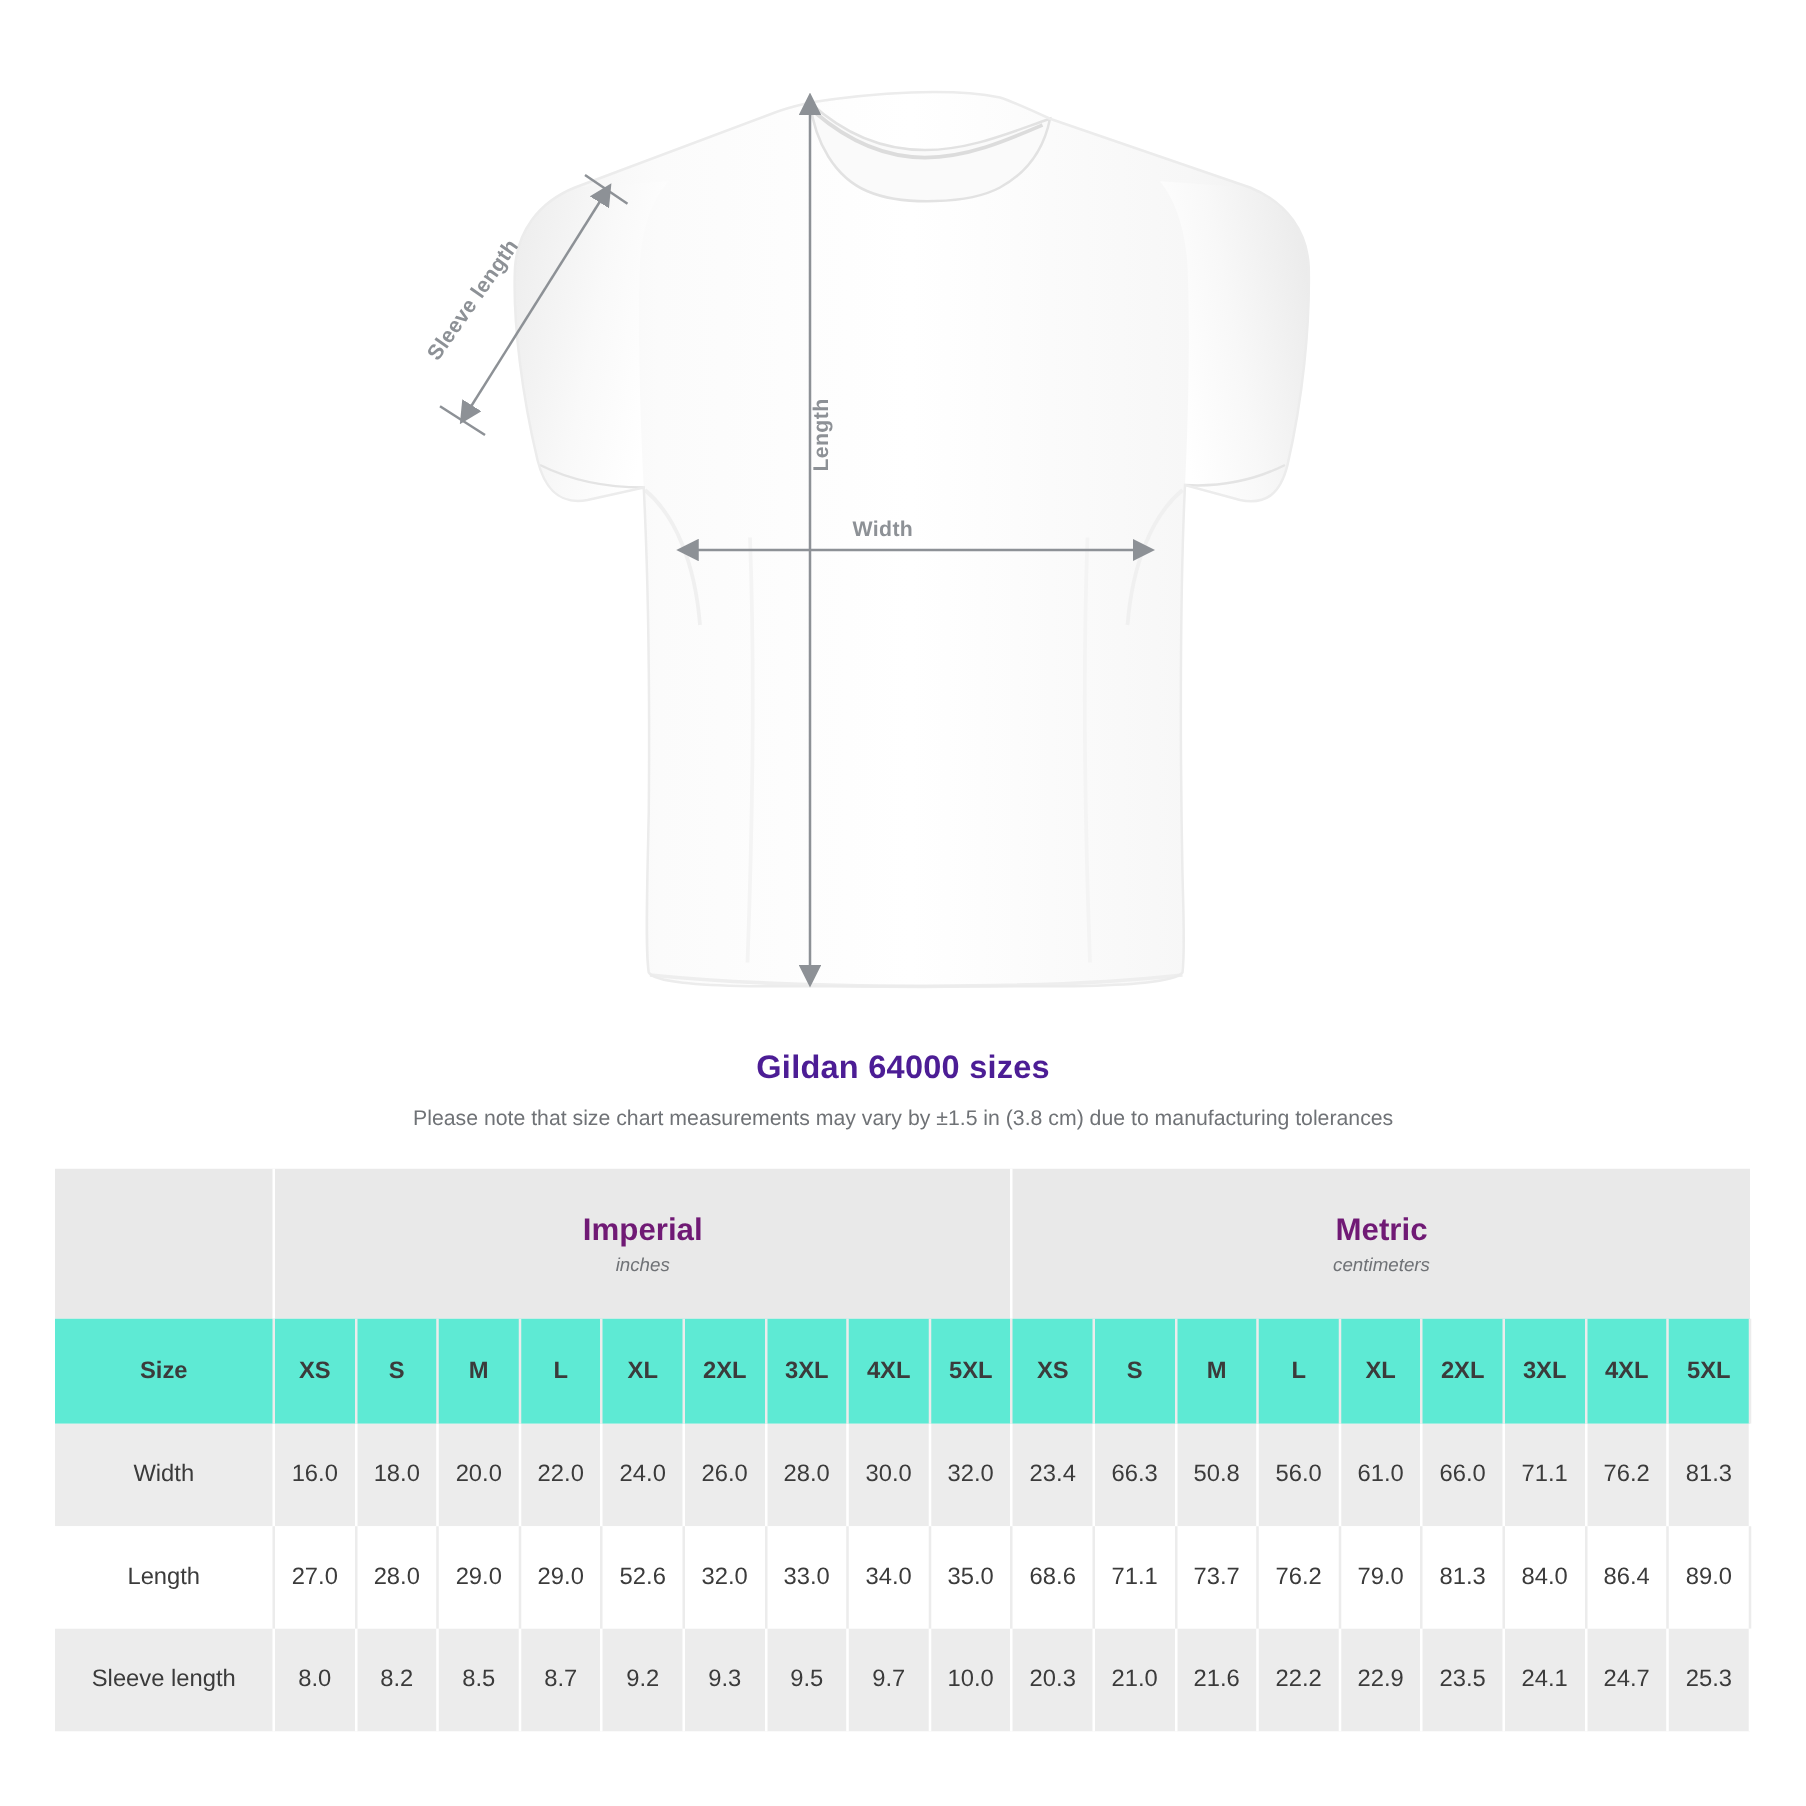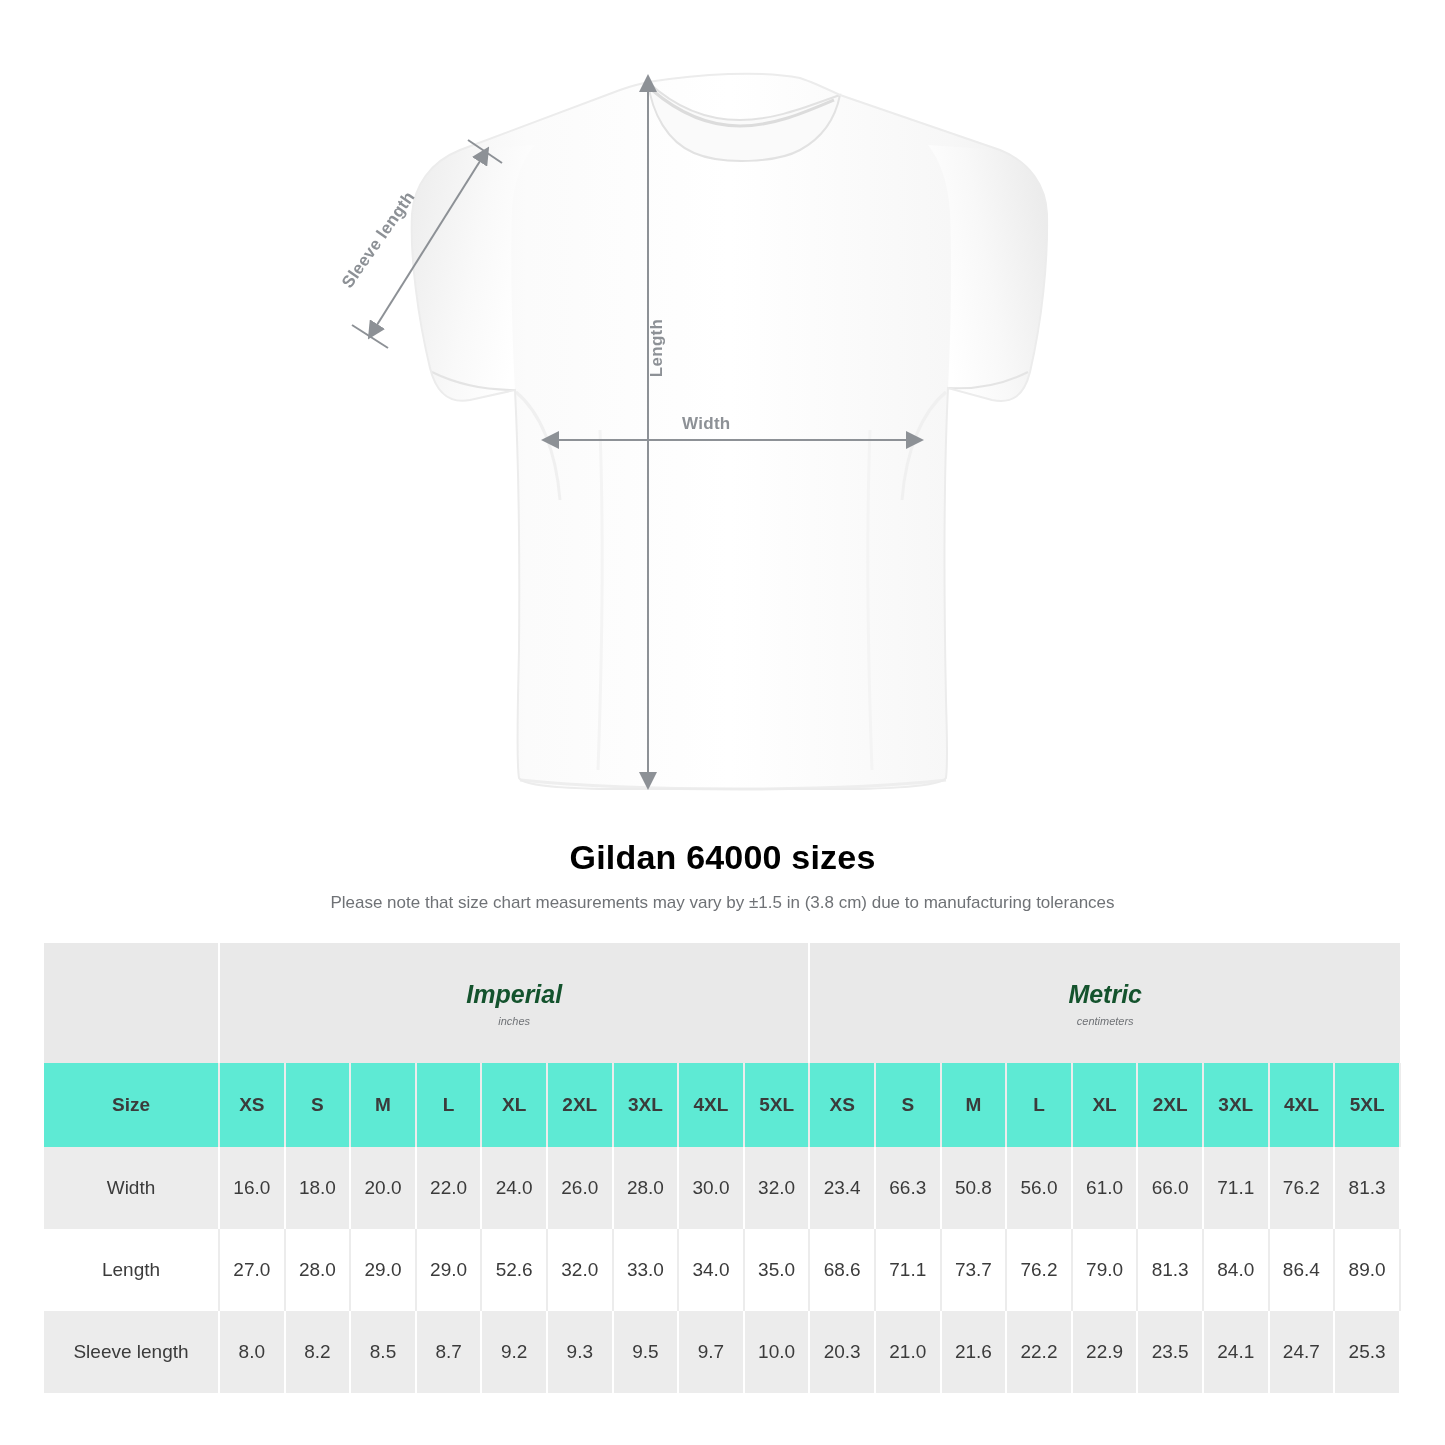--- a/index.html
+++ b/index.html
@@ -50,23 +50,23 @@
     left: 682px;
     top: 414px;
   }
 
   
   .title-block {
     text-align: center;
     margin-top: 18px;
   }
   .chart-title {
-    font-size: 34px;
-    font-weight: bold;
-    color: #000000;
+    font-size: 26px;
+    font-weight: bold;
+    color: #4c1d95;
     margin: 0 0 16px 0;
     letter-spacing: 0.2px;
   }
   .chart-note {
     font-size: 17px;
     color: #6f7276;
     margin: 0;
   }
 
   
@@ -83,27 +83,26 @@
     vertical-align: middle;
     font-weight: normal;
   }
   .unit-head {
     background: #e9e9e9;
     height: 118px;
     border-right: 2px solid #ffffff;
   }
   .unit-head .unit-name {
     font-size: 25px;
-    font-style: italic;
-    font-weight: bold;
-    color: #14532d;
+    font-weight: bold;
+    color: #701a75;
     line-height: 1.25;
   }
   .unit-head .unit-sub {
-    font-size: 11px;
+    font-size: 15px;
     font-style: italic;
     color: #6f7276;
     padding-top: 4px;
   }
   .blank-head {
     background: #e9e9e9;
     border-right: 2px solid #ffffff;
   }
 
   tr.row-sizes td {

